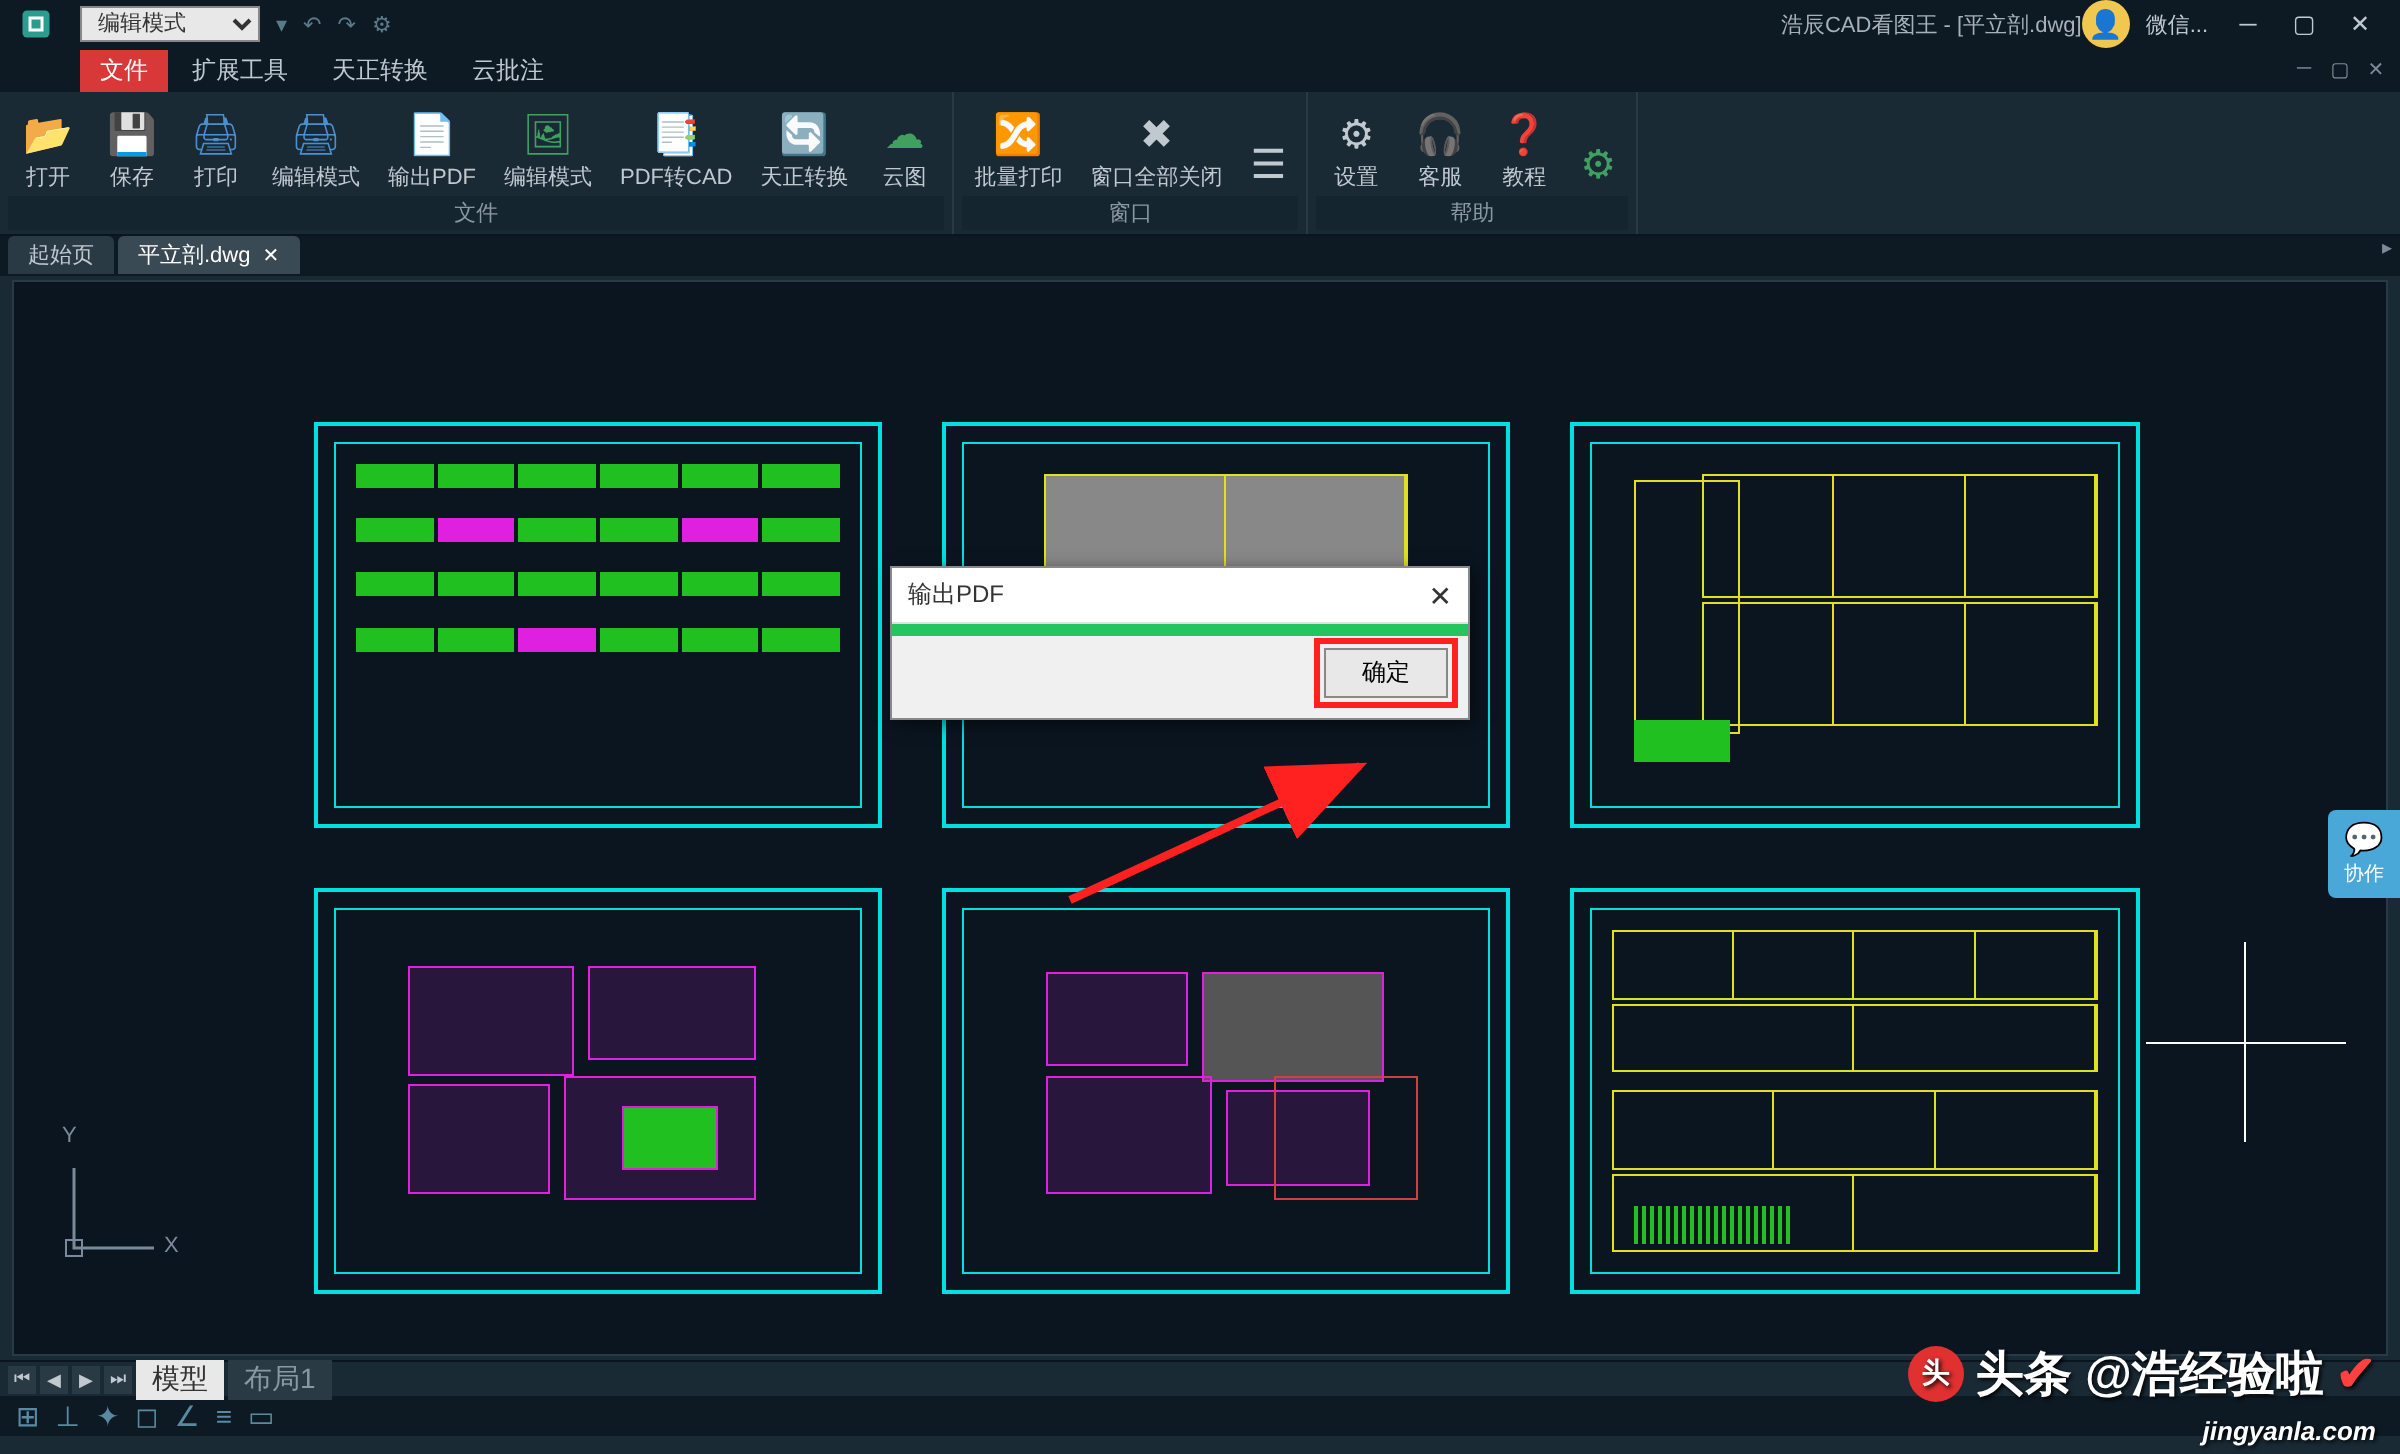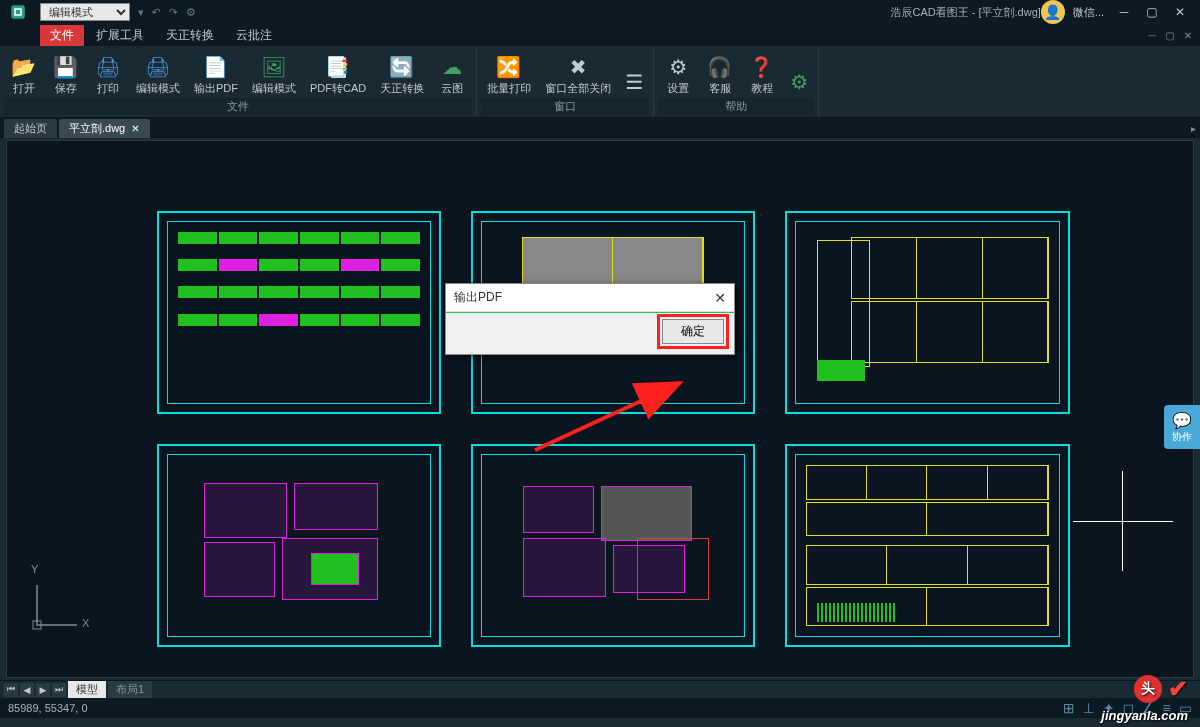--- a/index.html
+++ b/index.html
@@ -23,21 +23,21 @@
 .sub-win-controls { position: absolute; right: 4px; display: flex; gap: 2px; }
 .sub-win-controls span { color: #7a8a9a; font-size: 10px; width: 16px; text-align: center; cursor: pointer; }
 
 .ribbon { height: 72px; background: #1a2a35; display: flex; border-bottom: 1px solid #0a1520; }
 .ribbon-group { display: flex; flex-direction: column; border-right: 1px solid #2a3a45; padding: 2px 4px; }
 .ribbon-buttons { display: flex; flex: 1; gap: 2px; }
 .ribbon-btn { display: flex; flex-direction: column; align-items: center; justify-content: flex-end; padding: 2px 6px; cursor: pointer; color: #c0c8d0; font-size: 11px; min-width: 40px; }
 .ribbon-btn .icon { font-size: 20px; height: 28px; display: flex; align-items: center; }
 .ribbon-group-label { text-align: center; color: #8a98a0; font-size: 11px; padding: 1px 0; background: #15252f; }
 
-.tabbar { height: 20px; background: #0d1a24; display: flex; align-items: center; padding-left: 4px; position: relative; }
+.tabbar { height: 20px; background: #0d1a24; display: flex; align-items: flex-start; padding-left: 4px; position: relative; }
 .tab { background: #2a3a45; color: #c0c8d0; font-size: 11px; padding: 2px 10px; border-radius: 3px 3px 0 0; margin-right: 2px; cursor: pointer; display: flex; align-items: center; gap: 6px; }
 .tab.active { background: #3a4a55; color: #fff; }
 .tab-close { font-size: 10px; }
 .tab-arrow { position: absolute; right: 4px; color: #7a8a9a; font-size: 10px; }
 
 .canvas { position: relative; width: 1188px; height: 538px; margin: 2px 6px; background: #0a1520; border: 1px solid #2a3a45; overflow: hidden; }
 .drawing-grid { display: grid; grid-template-columns: repeat(3, 1fr); gap: 30px; padding: 70px 150px 30px 150px; height: 100%; }
 .sheet { border: 2px solid #00e0e0; background: #0a1520; position: relative; aspect-ratio: 1.4; }
 .sheet-inner { position: absolute; inset: 8px; border: 1px solid #00e0e0; }
 .grn { background: #20c020; }
@@ -54,33 +54,33 @@
 .ucs { position: absolute; left: 20px; bottom: 40px; color: #7a8a9a; font-size: 11px; }
 .ucs svg { width: 60px; height: 60px; }
 .crosshair-h { position: absolute; top: 380px; right: 20px; width: 100px; height: 1px; background: #fff; }
 .crosshair-v { position: absolute; top: 330px; right: 70px; width: 1px; height: 100px; background: #fff; }
 
 .collab-btn { position: absolute; right: 0; top: 405px; width: 36px; height: 44px; background: #4aa8d8; color: #fff; display: flex; flex-direction: column; align-items: center; justify-content: center; font-size: 10px; border-radius: 4px 0 0 4px; cursor: pointer; }
 .collab-btn .icon { font-size: 16px; }
 
 .bottom-tabs { height: 18px; background: #1a2a35; display: flex; align-items: center; padding: 0 4px; gap: 2px; border-top: 1px solid #0a1520; }
 .nav-btn { width: 14px; height: 14px; background: #2a3a45; color: #c0c8d0; font-size: 9px; display: flex; align-items: center; justify-content: center; cursor: pointer; }
-.layout-tab { background: #e8e8e8; color: #333; font-size: 11px; padding: 1px 8px; cursor: pointer; }
+.layout-tab { background: #e8e8e8; color: #333; font-size: 14px; padding: 1px 8px; cursor: pointer; }
 .layout-tab.inactive { background: #2a3a45; color: #8a98a0; }
 
 .statusbar { height: 20px; background: #0d1a24; display: flex; align-items: center; color: #a8b0b8; font-size: 11px; padding: 0 8px; }
 .status-left { flex: 1; }
 .status-icons { display: flex; gap: 8px; align-items: center; }
 .status-icons span { color: #5a8aa0; cursor: pointer; font-size: 14px; }
 
 .dialog { position: absolute; left: 445px; top: 283px; width: 290px; background: #fff; border: 1px solid #888; box-shadow: 2px 2px 8px rgba(0,0,0,0.5); z-index: 100; }
 .dialog-title { height: 28px; background: #fff; display: flex; align-items: center; padding: 0 8px; font-size: 12px; color: #333; border-bottom: 1px solid #e0e0e0; }
 .dialog-close { margin-left: auto; cursor: pointer; font-size: 14px; color: #333; }
 .dialog-body { padding: 12px; font-size: 12px; color: #1060c0; min-height: 45px; }
-.dialog-footer { padding: 6px 10px 10px; display: flex; justify-content: flex-end; background: #f0f0f0; border-top: 1px solid #22c55e; }
+.dialog-footer { padding: 6px 10px 10px; display: flex; justify-content: flex-end; background: #f0f0f0; border-top: 6px solid #22c55e; }
 .ok-btn { background: #e8e8e8; border: 1px solid #888; padding: 3px 18px; font-size: 12px; cursor: pointer; outline: 3px solid #ff2020; outline-offset: 2px; }
 
 .arrow-annotation { position: absolute; left: 530px; top: 375px; width: 160px; height: 80px; z-index: 99; pointer-events: none; }
 
 .watermark1 { position: absolute; right: 12px; bottom: 24px; color: #fff; font-size: 24px; font-weight: bold; text-shadow: 1px 1px 2px #000; display: flex; align-items: center; gap: 6px; }
 .watermark1 .logo { width: 28px; height: 28px; background: #e03030; border-radius: 50%; display: flex; align-items: center; justify-content: center; font-size: 14px; }
 .watermark2 { position: absolute; right: 12px; bottom: 4px; color: #fff; font-size: 13px; font-weight: bold; font-style: italic; text-shadow: 1px 1px 2px #000; }
 </style>
 </head>
 <body>
@@ -375,29 +375,29 @@
 <div class="bottom-tabs">
   <div class="nav-btn">⏮</div>
   <div class="nav-btn">◀</div>
   <div class="nav-btn">▶</div>
   <div class="nav-btn">⏭</div>
   <div class="layout-tab">模型</div>
   <div class="layout-tab inactive">布局1</div>
 </div>
 
 <div class="statusbar">
-  <div class="status-left">85989, 55347, 0</div>
   <div class="status-icons">
     <span>⊞</span>
     <span>⊥</span>
     <span>✦</span>
     <span>◻</span>
     <span>∠</span>
     <span>≡</span>
     <span>▭</span>
   </div>
 </div>
 
 <div class="watermark1">
   <div class="logo">头</div>
+  <span>头条 @浩经验啦</span>
   <span style="color:#ff4040">✔</span>
 </div>
 <div class="watermark2">jingyanla.com</div>
 
 </body></html>

